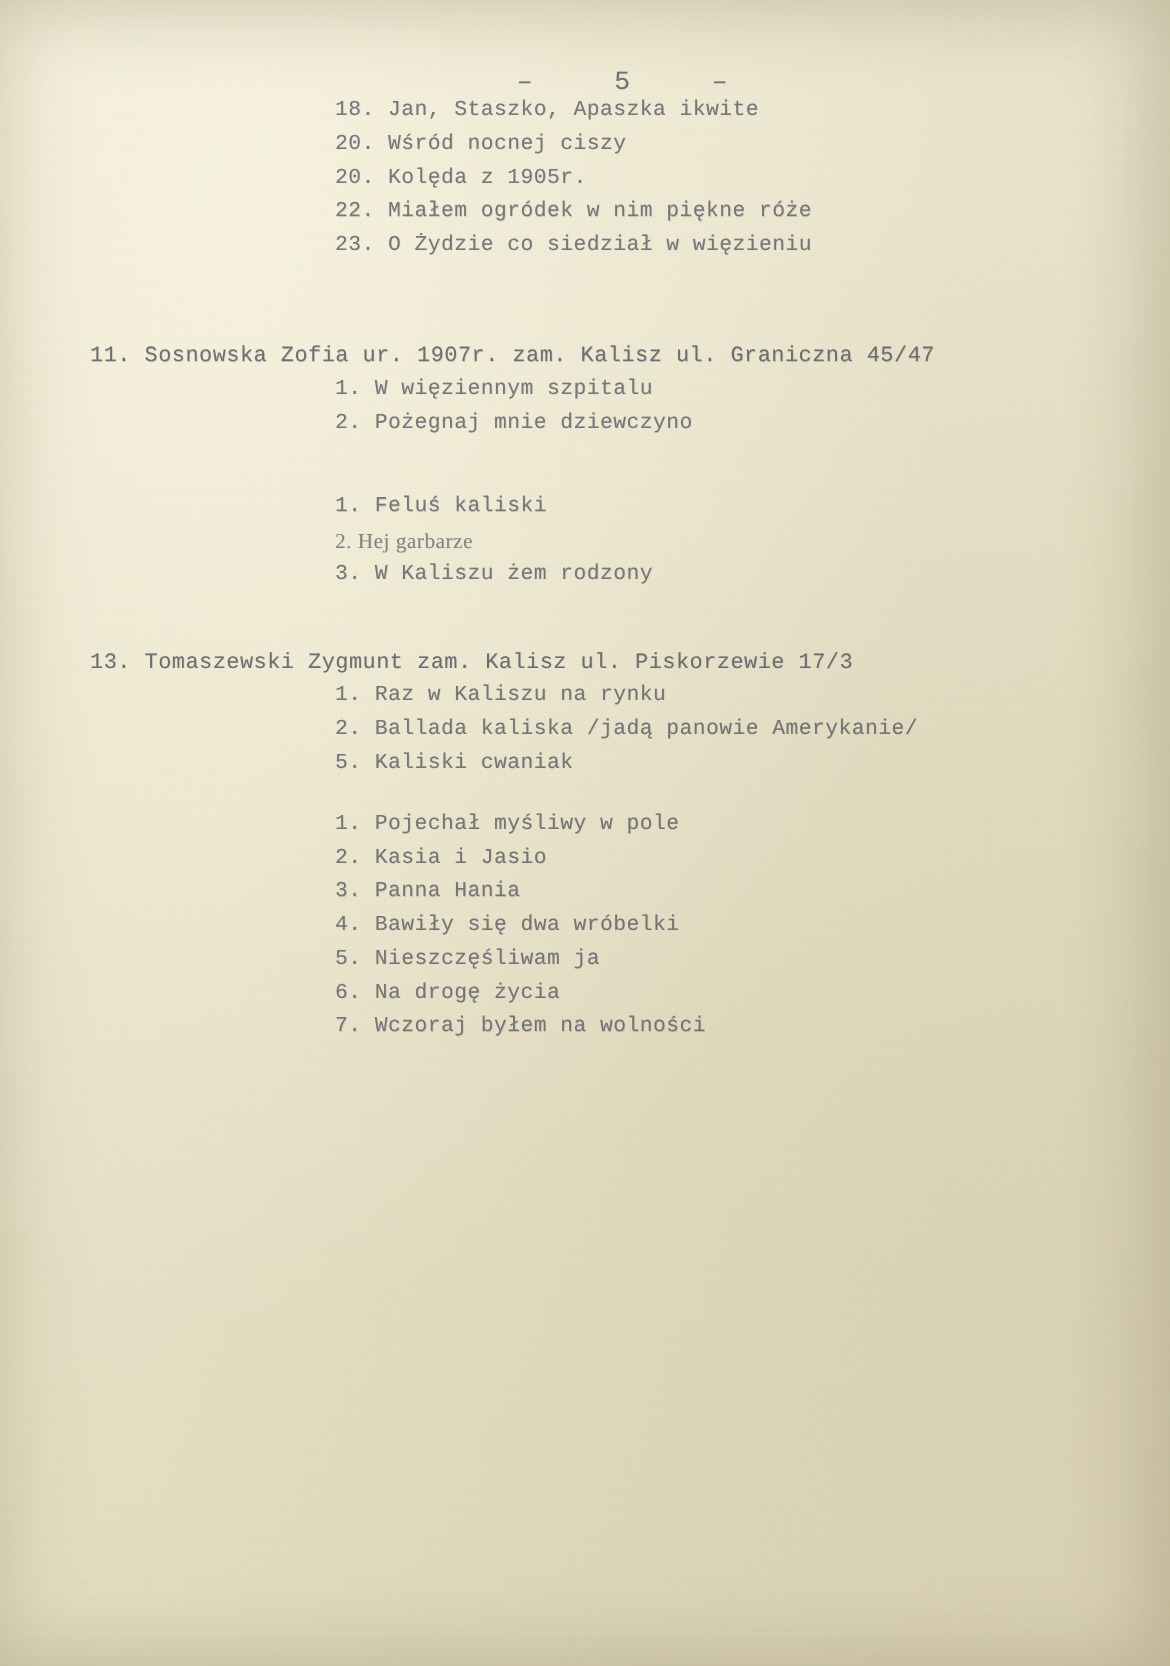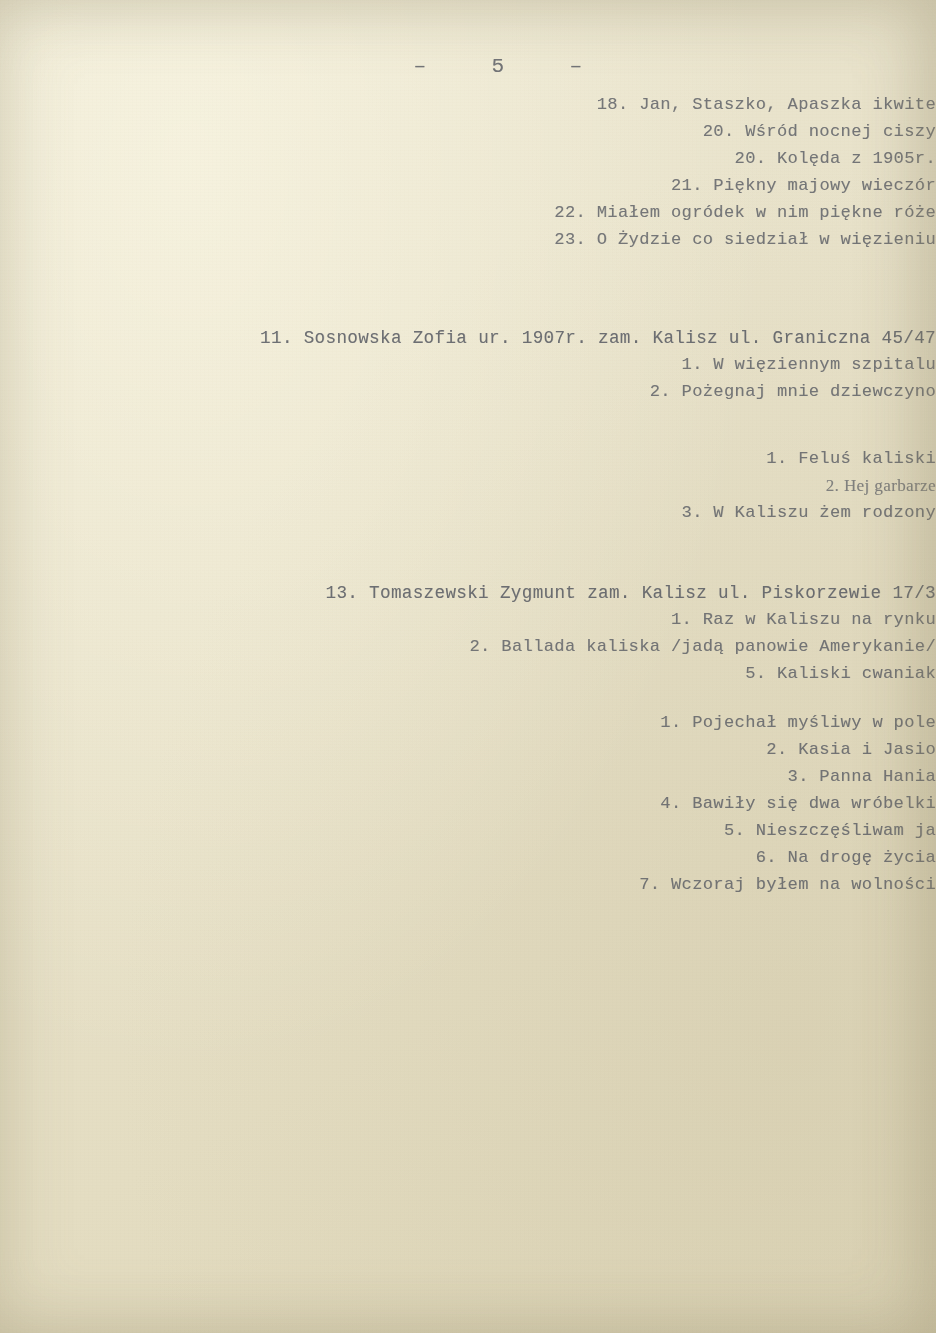--- a/index.html
+++ b/index.html
@@ -52,34 +52,33 @@
     left: 0;
     width: 936px;
     text-align: center;
     font-size: 21px;
     letter-spacing: 3px;
     opacity: 0.82;
   }
 
   .content {
     position: absolute;
-    top: 96px;
+    top: 80px;
     left: 0;
     width: 936px;
-    text-align: right;
   }
 
   .block {
     margin-bottom: 0;
   }
 
   .entry-head {
     font-size: 17.5px;
     padding-left: 72px;
-    margin-top: 30px;
+    margin-top: 20px;
     margin-bottom: 8px;
     opacity: 0.86;
   }
 
   .song {
     font-size: 17px;
     padding-left: 268px;
     line-height: 1.0;
     margin-bottom: 10px;
     opacity: 0.80;
@@ -101,21 +100,20 @@
   <div class="page-number-row typed">
     <span>–</span><span>&nbsp;&nbsp;&nbsp;&nbsp;</span><span>5</span><span>&nbsp;&nbsp;&nbsp;&nbsp;</span><span>–</span>
   </div>
 
   <div class="content">
 
     <div class="block leadlist">
       <div class="song typed">18. Jan, Staszko, Apaszka ikwite</div>
       <div class="song typed">20. Wśród nocnej ciszy</div>
       <div class="song typed">20. Kolęda z 1905r.</div>
-      <div class="song typed">21. Piękny majowy wieczór</div>
       <div class="song typed">22. Miałem ogródek w nim piękne róże</div>
       <div class="song typed">23. O Żydzie co siedział w więzieniu</div>
     </div>
 
     <div class="gap-med"></div>
 
     <div class="block">
       <div class="entry-head typed">11. Sosnowska Zofia ur. 1907r. zam. Kalisz ul. Graniczna 45/47</div>
       <div class="song typed">1. W więziennym szpitalu</div>
       <div class="song typed">2. Pożegnaj mnie dziewczyno</div>

